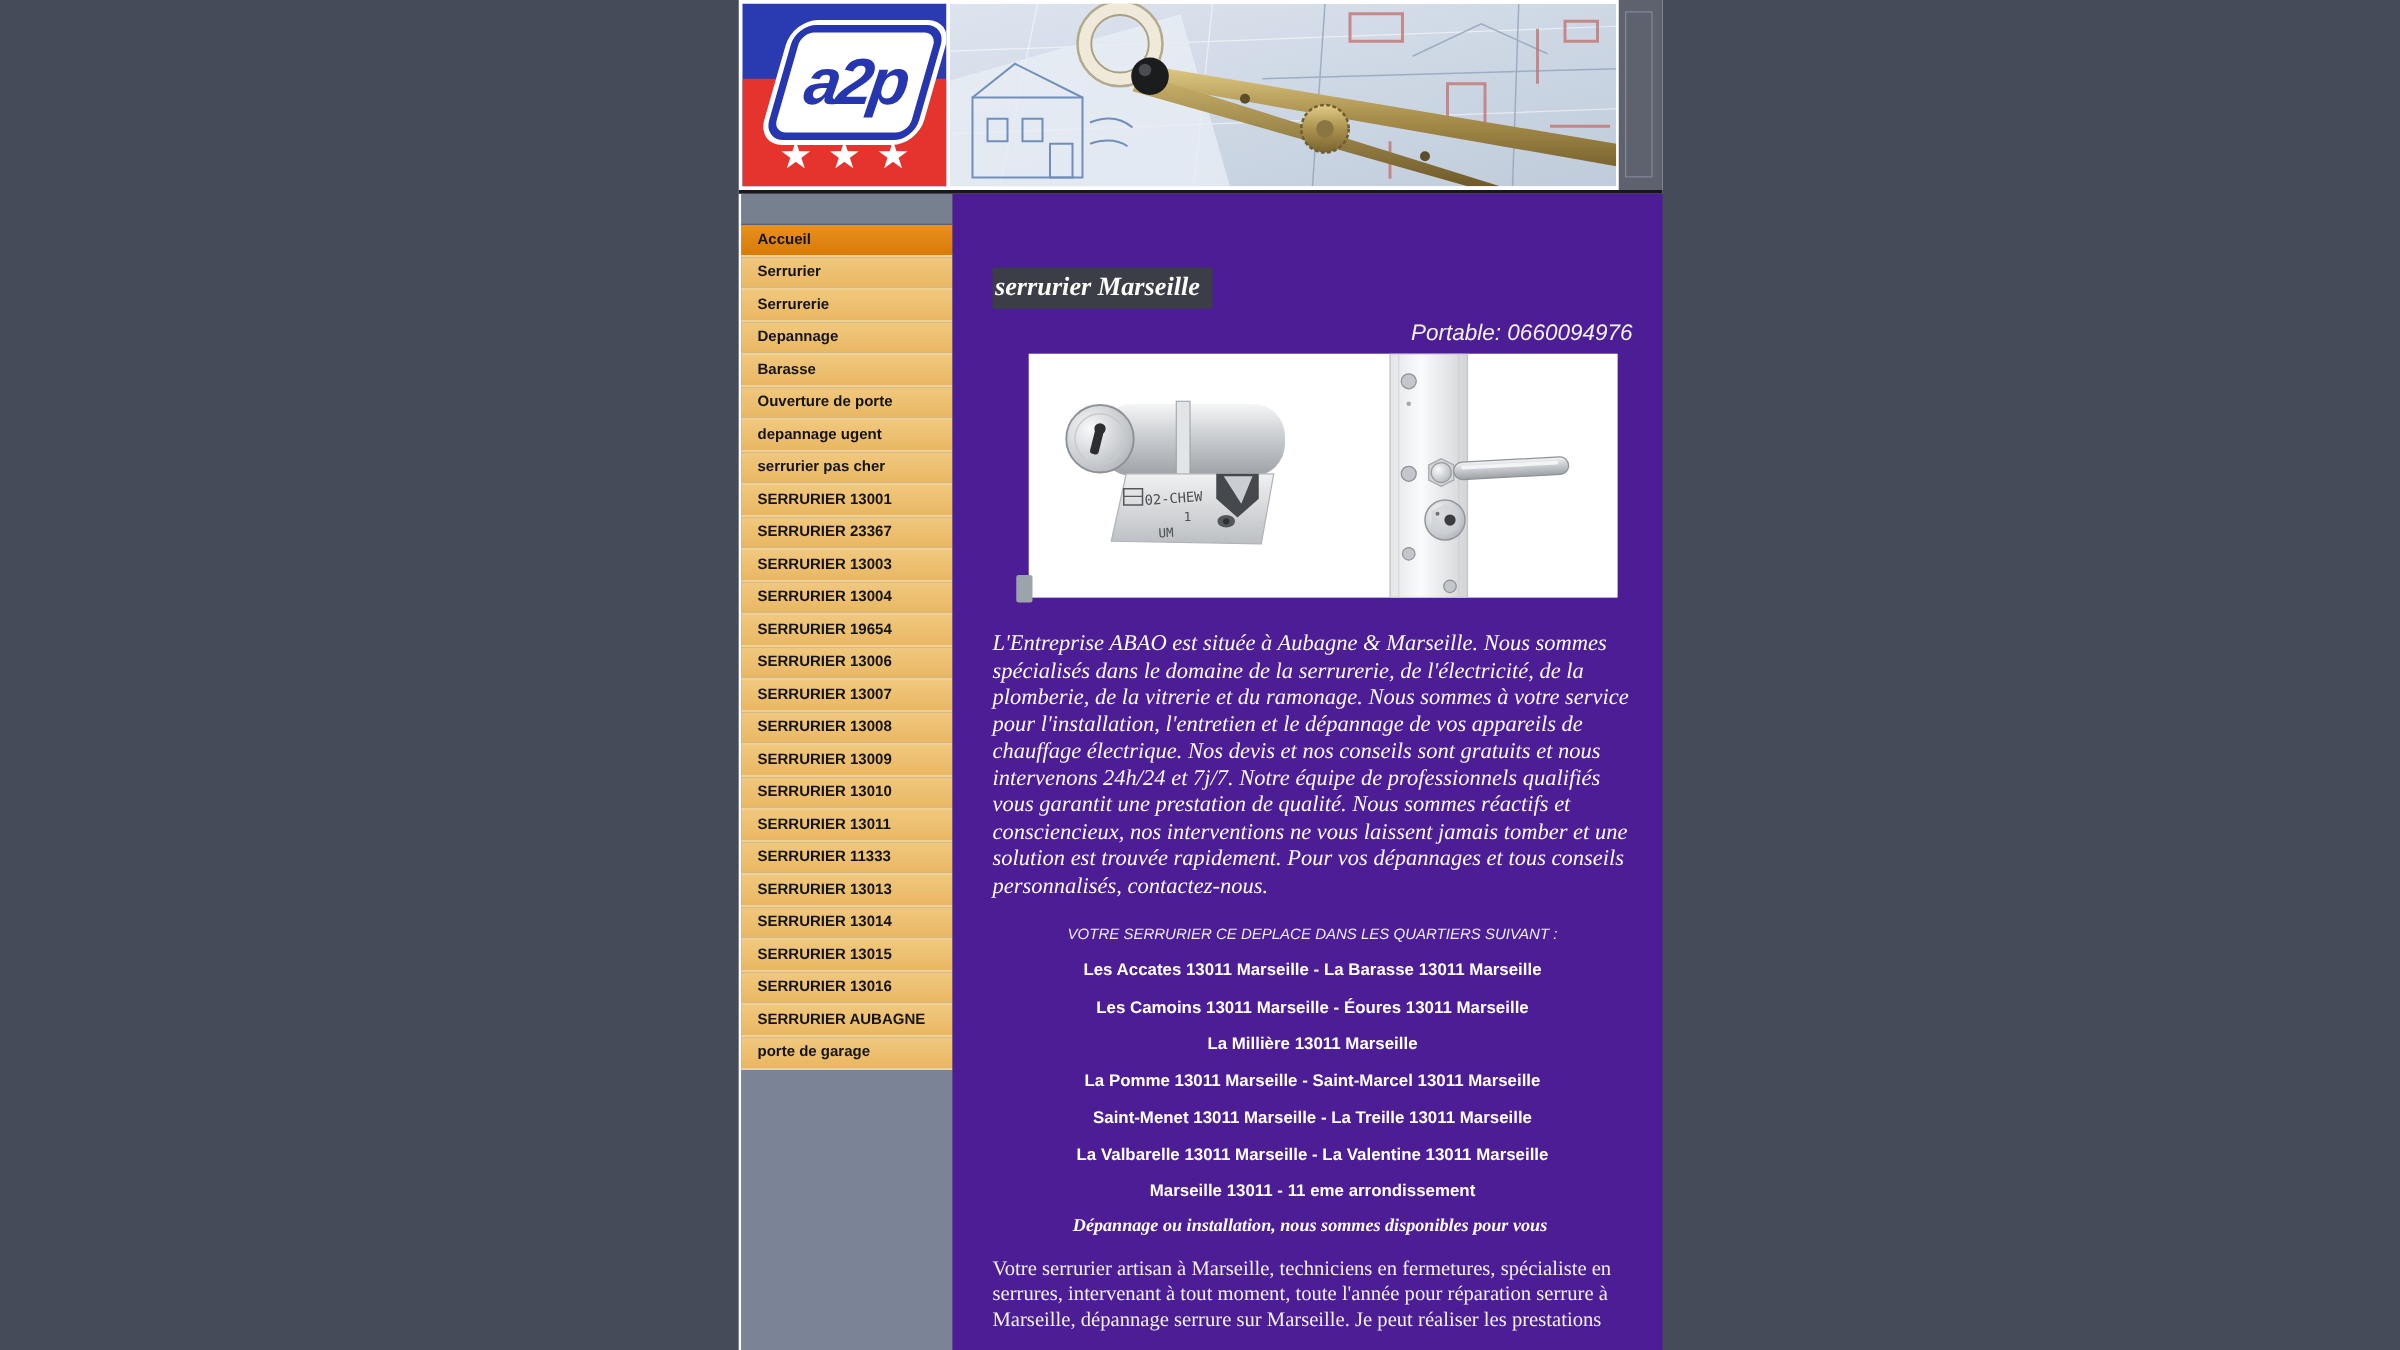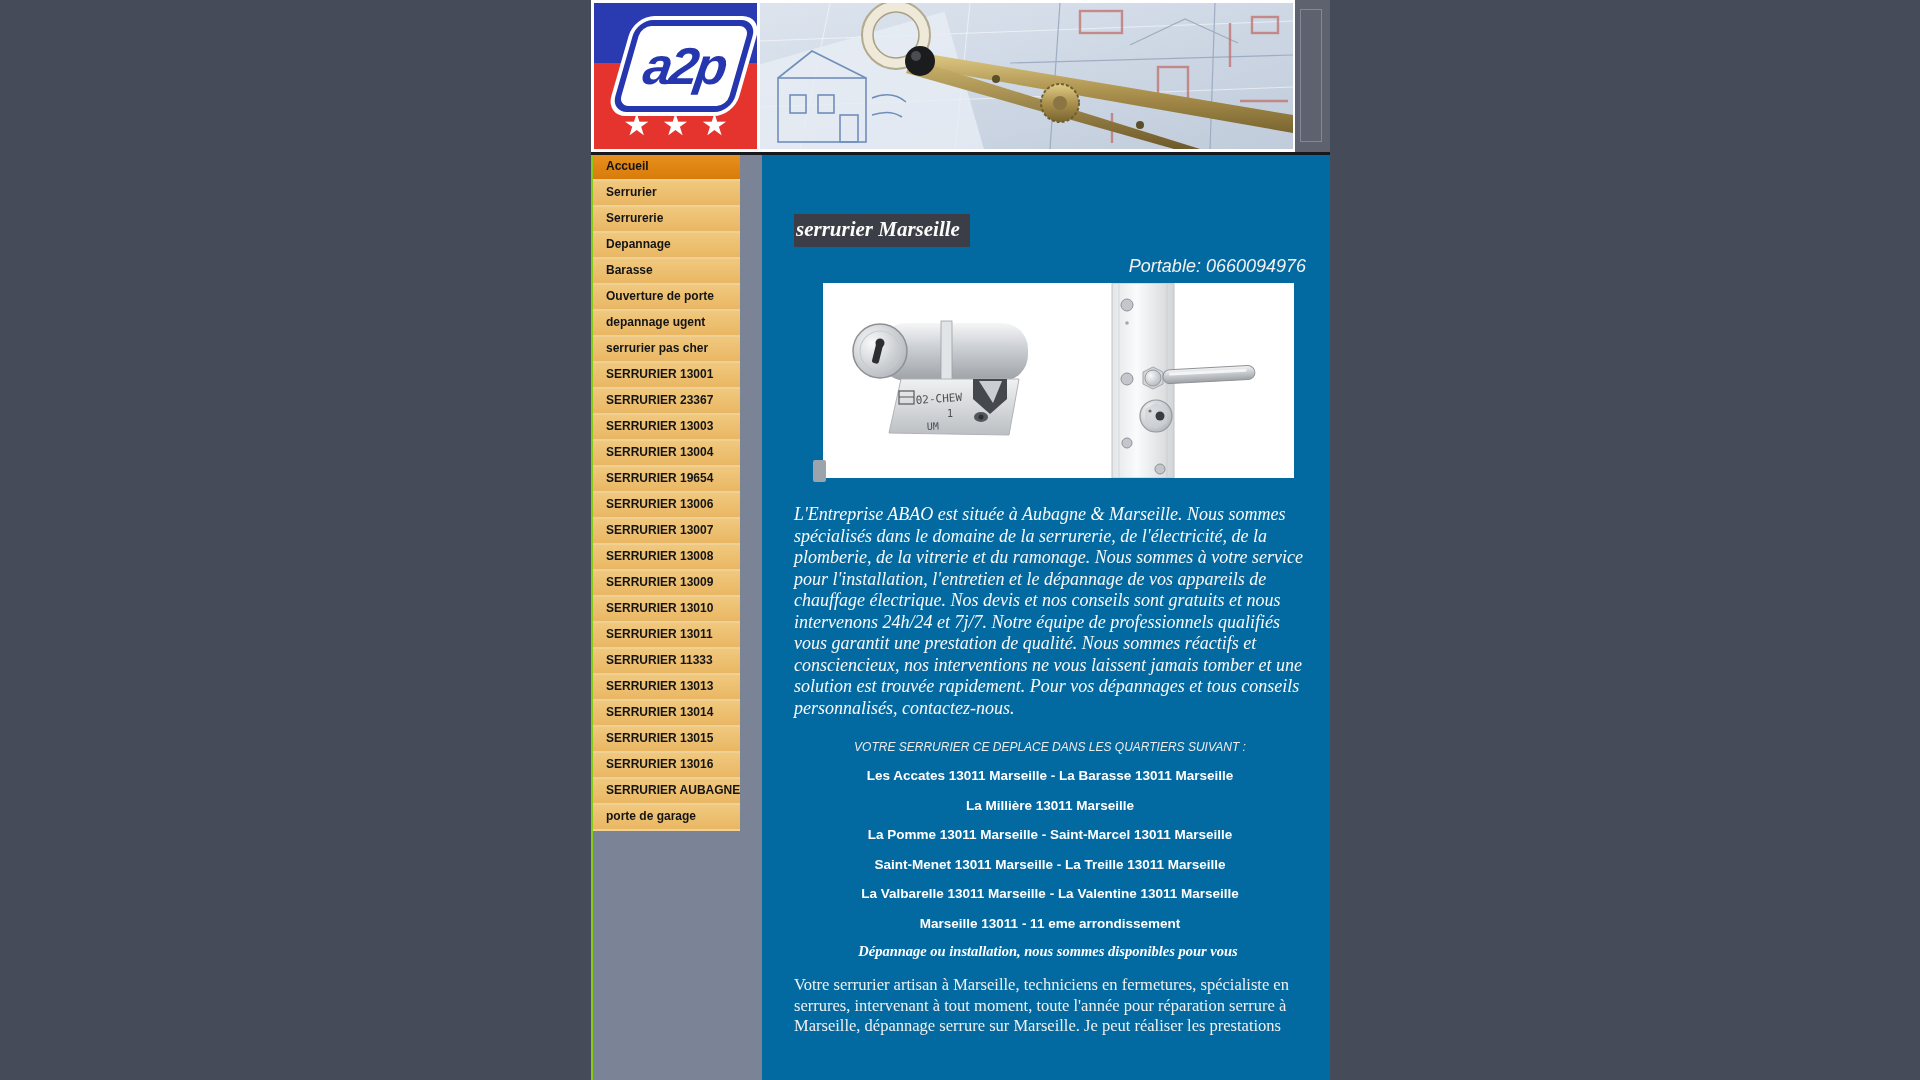--- a/index.html
+++ b/index.html
@@ -16,30 +16,30 @@
   .logo-text{font-style:italic;font-weight:bold;font-size:52px;color:#2636ae;
     letter-spacing:-3px;transform:skewX(8deg);line-height:1;}
   .logo-stars{position:absolute;left:0;top:104px;width:163px;text-align:center;
     color:#ffffff;font-size:30px;letter-spacing:12px;text-indent:12px;line-height:1.2;}
   .blueprint{position:absolute;left:169px;top:3px;width:533px;height:146px;}
   .scroll-strip{position:absolute;left:704px;top:0;width:35px;height:152px;background:#5d626e;}
   .scroll-thumb{position:absolute;left:5px;right:8px;top:9px;bottom:10px;border:1px solid #82879a;}
 
   
   .body-row{display:flex;height:925px;}
-  .sidebar{width:192px;display:flex;flex-direction:row;background:#7b8496;
-    border-left:2px solid #84cc16;box-sizing:border-box;}
+  .sidebar{width:192px;display:flex;flex-direction:column;background:#7b8496;
+    border-left:2px solid #ffffff;box-sizing:border-box;}
   .sidebar-topbar{height:24px;background:#76808f;border-bottom:1px solid #59616f;}
   .menu-item{height:26px;box-sizing:border-box;line-height:23px;padding-left:13px;
     background:linear-gradient(#f0c87e,#e9b763);border-bottom:2px solid #f1d193;
     font-size:12px;font-weight:bold;color:#141414;cursor:pointer;white-space:nowrap;}
   .menu-item.active{background:linear-gradient(#e89020,#d87b09);}
   .sidebar-fill{flex:1;background:#7b8496;}
 
-  .content{flex:1;background:#0369a1;color:#ffffff;padding:0 24px 2px 32px;box-sizing:border-box;position:relative;}
+  .content{flex:1;background:#4c1d95;color:#ffffff;padding:0 24px 2px 32px;box-sizing:border-box;position:relative;}
 
   .page-title-wrap{margin-top:59px;}
   .page-title{display:inline-block;background:#3b3d47;padding:3px 10px 5px 2px;
     font-family:"Liberation Serif",serif;font-style:italic;font-weight:bold;
     font-size:21px;color:#fbfbf8;}
   .phone-line{margin-top:8px;text-align:right;font-style:italic;font-size:18px;color:#f2f2f2;line-height:22px;}
   .address-line{margin-top:13px;text-align:center;font-style:italic;font-size:18px;color:#f2f2f2;line-height:22px;}
 
   .product-wrap{position:relative;margin-top:6px;margin-left:29px;width:471px;height:195px;background:#ffffff;}
   .corner-tab{position:absolute;left:-10px;bottom:-4px;width:13px;height:22px;background:#9ba3ad;border-radius:2px;}
@@ -248,20 +248,21 @@
         <div class="corner-tab"></div>
       </div>
 
       <div class="intro-para">L'Entreprise ABAO est située à Aubagne &amp; Marseille. Nous sommes spécialisés dans le domaine de la serrurerie, de l'électricité, de la plomberie, de la vitrerie et du ramonage. Nous sommes à votre service pour l'installation, l'entretien et le dépannage de vos appareils de chauffage électrique. Nos devis et nos conseils sont gratuits et nous intervenons 24h/24 et 7j/7. Notre équipe de professionnels qualifiés vous garantit une prestation de qualité. Nous sommes réactifs et consciencieux, nos interventions ne vous laissent jamais tomber et une solution est trouvée rapidement. Pour vos dépannages et tous conseils personnalisés, contactez-nous.</div>
 
       <div class="quartiers-heading">VOTRE SERRURIER CE DEPLACE DANS LES QUARTIERS SUIVANT :</div>
 
       <div class="quartiers">
 
       <div class="quartier-line">Les Accates 13011 Marseille - La Barasse 13011 Marseille</div>
+          <div class="quartier-line">Les Camoins 13011 Marseille - Éoures 13011 Marseille</div>
           <div class="quartier-line">La Millière 13011 Marseille</div>
           <div class="quartier-line">La Pomme 13011 Marseille - Saint-Marcel 13011 Marseille</div>
           <div class="quartier-line">Saint-Menet 13011 Marseille - La Treille 13011 Marseille</div>
           <div class="quartier-line">La Valbarelle 13011 Marseille - La Valentine 13011 Marseille</div>
           <div class="quartier-line">Marseille 13011 - 11 eme arrondissement</div>
         </div>
 
       <div class="availability-line">Dépannage ou installation, nous sommes disponibles pour vous</div>
 
       <div class="footer-para">Votre serrurier artisan à Marseille, techniciens en fermetures, spécialiste en serrures, intervenant à tout moment, toute l'année pour réparation serrure à Marseille, dépannage serrure sur Marseille. Je peut réaliser les prestations</div>

